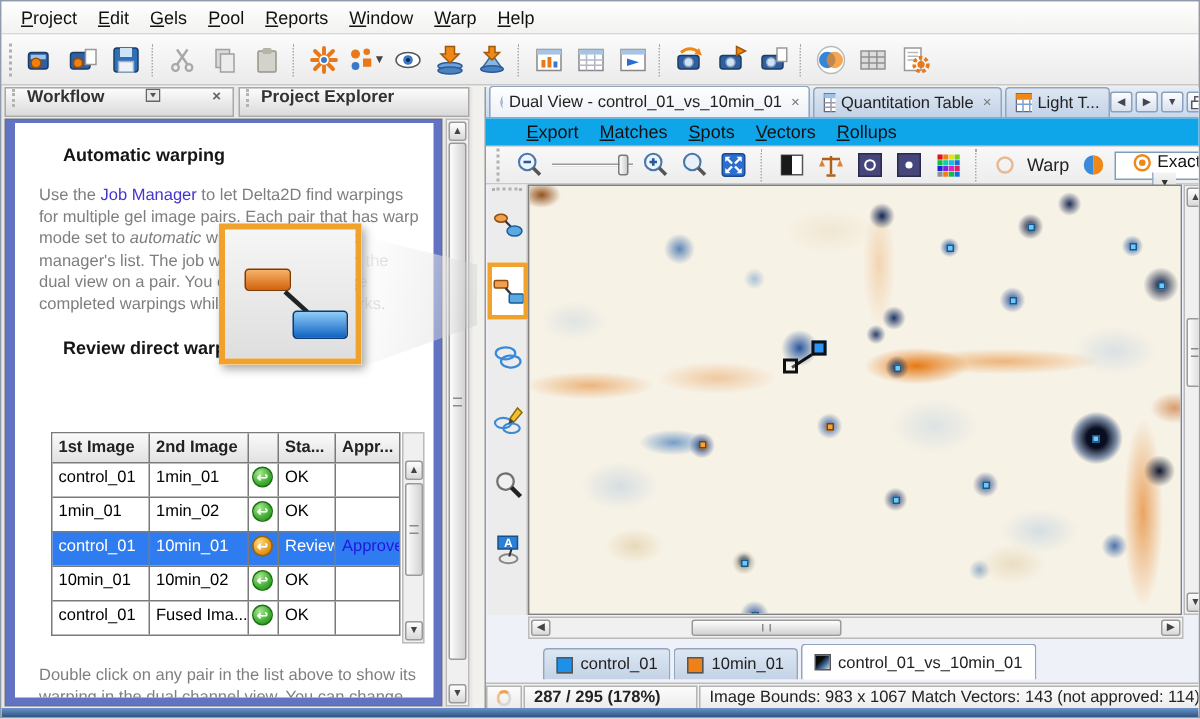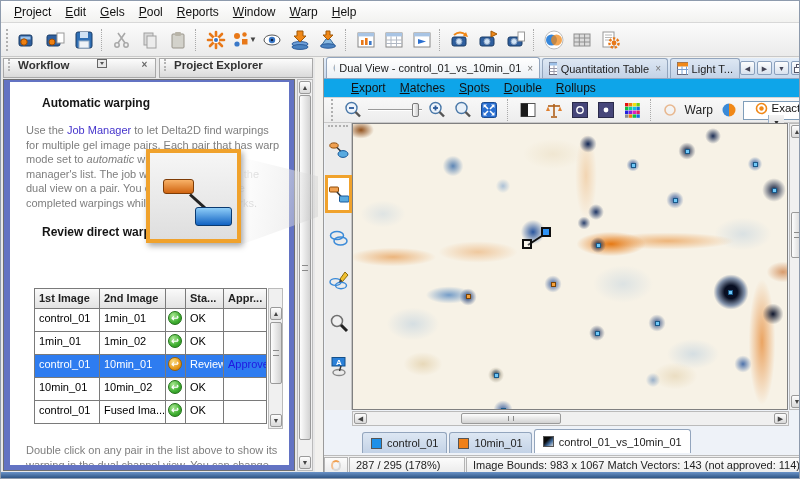--- a/index.html
+++ b/index.html
@@ -508,21 +508,21 @@
               <rect x="0.5" y="3.5" width="6" height="5" fill="#fff" stroke="#556"></rect>
             </svg>
           </div>
       </div>
     </div>
 
     <div class="rmenu">
       <span class="menu-item">Export</span>
       <span class="menu-item">Matches</span>
       <span class="menu-item">Spots</span>
-      <span class="menu-item">Double</span>
+      <span class="menu-item">Vectors</span>
       <span class="menu-item">Rollups</span>
     </div>
 
     <div class="rtoolbar">
       <div class="grip-v"></div>
       <div class="rt-btn">
           <svg width="20" height="20">
             <circle cx="8.5" cy="8" r="5.5" fill="#eef4fb" stroke="#4a78a8" stroke-width="1.4"></circle>
             <line x1="12.5" y1="12" x2="17" y2="16.5" stroke="#555" stroke-width="2.4"></line>
             <line x1="6" y1="8" x2="11" y2="8" stroke="#2a5a9a" stroke-width="1.8"></line>
@@ -736,21 +736,21 @@
       <div class="gtab active">
         <span class="swatch sw-dual"></span>
         <span>control_01_vs_10min_01</span>
       </div>
     </div>
 
     <div class="statusbar">
       <div class="st-seg" style="width:24px; justify-content:center;">
         <span class="spinner"></span>
       </div>
-      <div class="st-seg" style="width:116px;">
+      <div class="st-seg" style="width:116px;font-weight:bold;">
         <span>287 / 295  (178%)</span>
       </div>
       <div class="st-seg" style="flex:1;">
         <span>Image Bounds: 983 x 1067   Match Vectors: 143 (not approved: 114)  C...</span>
       </div>
     </div>
   </div>
 
   <div class="beam"></div>
   <div class="popup">

